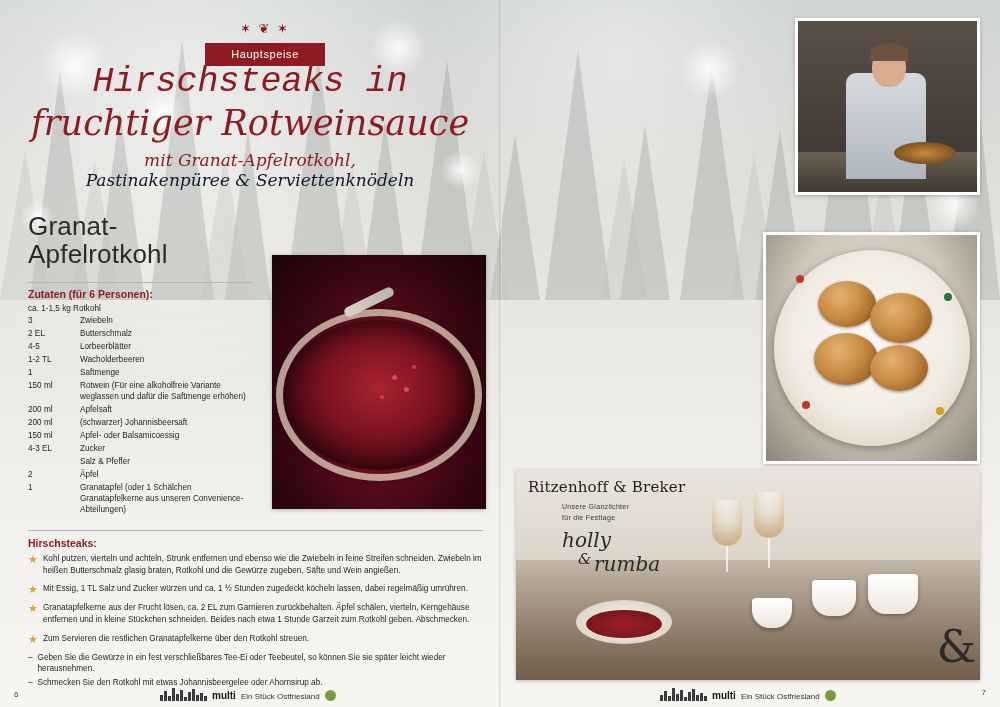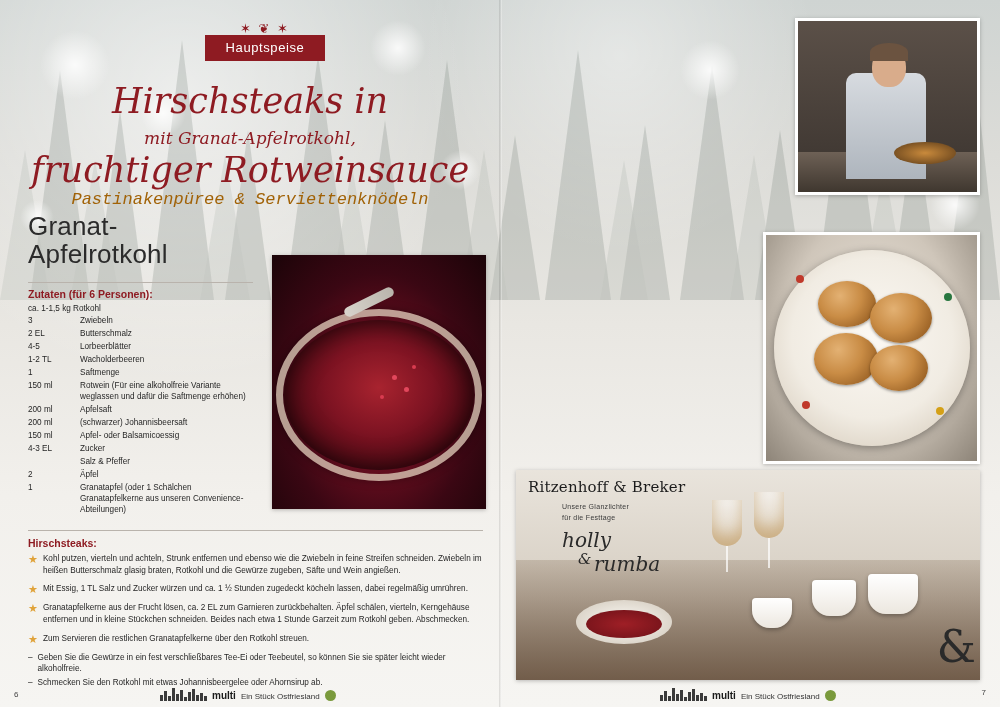--- a/index.html
+++ b/index.html
@@ -38,42 +38,43 @@
     position:absolute; left:499px; top:0; width:3px; height:707px;
     background: linear-gradient(90deg, rgba(0,0,0,.12), rgba(0,0,0,.04), rgba(255,255,255,.5));
     z-index: 40;
   }
 
   
   .banner-wrap { position:absolute; left:205px; top:22px; width:120px; text-align:center; z-index:12;}
   .banner {
     background: #8e1b22;
     color: #fff;
-    font-size: 13px;
+    font-size: 11px;
     letter-spacing: .6px;
     padding: 5px 0 6px;
     position: relative;
+    margin-top: 8px;
   }
   .banner:before, .banner:after {
     content:""; position:absolute; top:0; width:0; height:0;
   }
   .flourish { color:#8e1b22; font-size:13px; letter-spacing:2px; line-height:1; }
 
   
   .script {
     font-family: "DejaVu Serif", serif;
     font-style: italic;
     color: #8e1b22;
     text-align: center;
     line-height: 1.05;
   }
-  .script-1 { font-size: 35px; margin-top: 21px; }
+  .script-1 { font-size: 35px; margin-top: 2px; font-family: Liberation Mono, monospace; }
   .script-2 { font-size: 35px; margin-top: 4px; }
   .script-sub1 { font-size: 17px; color:#8e1b22; margin-top: 10px; }
-  .script-sub2 { font-size: 17px; color:#a16207; margin-top: 3px; font-family: Liberation Mono, monospace; }
+  .script-sub2 { font-size: 17px; color:#0f172a; margin-top: 3px; }
 
   
   h2.recipe-title {
     font-family: "Liberation Sans", sans-serif;
     font-weight: normal;
     font-size: 26px;
     color: #2b2b2b;
     line-height: 1.08;
     letter-spacing: .2px;
   }
@@ -238,22 +239,22 @@
 
   <div class="page page-left">
 
     <div class="banner-wrap">
       <div class="flourish">✶ ❦ ✶</div>
       <div class="banner">Hauptspeise</div>
     </div>
 
     <div style="position:absolute; left:20px; top:62px; width:460px;">
       <div class="script script-1">Hirschsteaks in</div>
+      <div class="script script-2">fruchtiger Rotweinsauce</div>
       <div class="script script-sub1">mit Granat-Apfelrotkohl,</div>
-      <div class="script script-2">fruchtiger Rotweinsauce</div>
       <div class="script script-sub2">Pastinakenpüree &amp; Serviettenknödeln</div>
     </div>
 
     <div style="position:absolute; left:28px; top:212px; width:225px;">
       <h2 class="recipe-title">
         <span>Granat-</span><br>
         <span>Apfelrotkohl</span>
       </h2>
       <hr class="rule" style="margin-top:14px;">
       <h3 class="section">Zutaten (für 6 Personen):</h3>
@@ -342,21 +343,21 @@
         <span class="star">★</span>
         <p>Granatapfelkerne aus der Frucht lösen, ca. 2 EL zum Garnieren zurückbehalten. Äpfel schälen, vierteln, Kerngehäuse entfernen und in kleine Stückchen schneiden. Beides nach etwa 1 Stunde Garzeit zum Rotkohl geben. Abschmecken.</p>
       </div>
       <div class="step">
         <span class="star">★</span>
         <p>Zum Servieren die restlichen Granatapfelkerne über den Rotkohl streuen.</p>
       </div>
 
       <div class="tip">
           <span class="dash">–</span>
-          <span>Geben Sie die Gewürze in ein fest verschließbares Tee-Ei oder Teebeutel, so können Sie sie später leicht wieder alkoholfreie.</span>
+          <span>Geben Sie die Gewürze in ein fest verschließbares Tee-Ei oder Teebeutel, so können Sie sie später leicht wieder herausnehmen.</span>
         </div>
       <div class="tip">
           <span class="dash">–</span>
           <span>Schmecken Sie den Rotkohl mit etwas Johannisbeergelee oder Ahornsirup ab.</span>
         </div>
     </div>
 
     <div style="position:absolute; left:14px; bottom:8px; display:flex; align-items:flex-end; gap:6px;">
       <span class="pg">6</span>
     </div>

